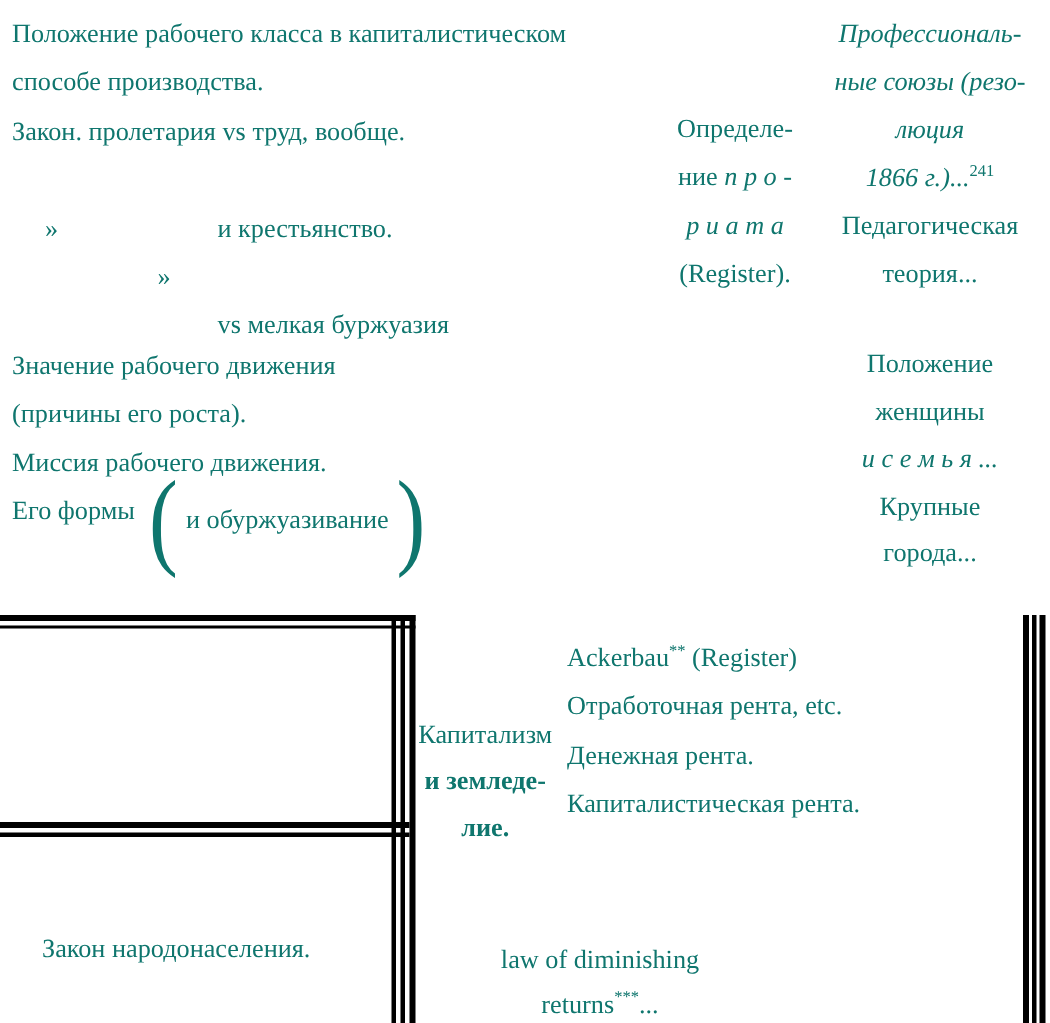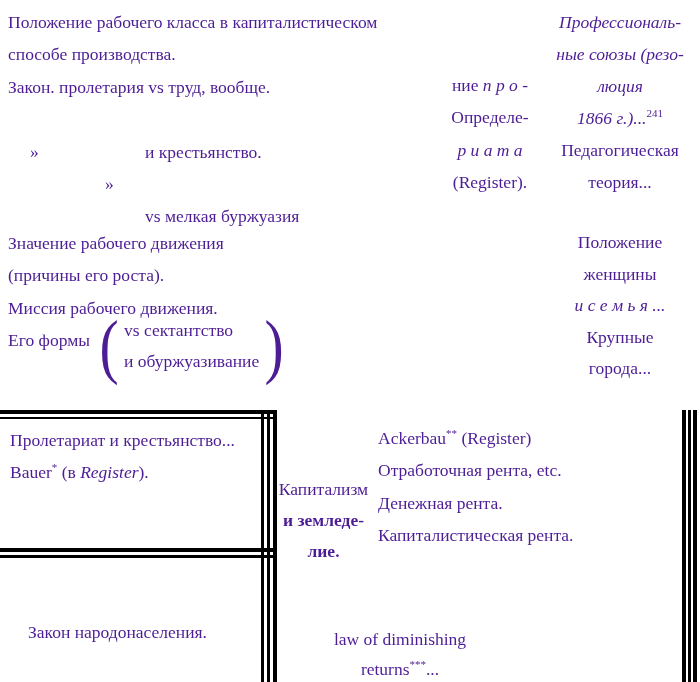--- a/index.html
+++ b/index.html
@@ -1,19 +1,19 @@
 <!DOCTYPE html>
 <html><head>
 <meta charset="utf-8">
 <style>
   * { margin:0; padding:0; box-sizing:border-box; }
   html,body { background:#ffffff; }
   #page {
     position:relative; width:700px; height:682px; background:#ffffff;
-    font-family:"Liberation Serif", serif; font-size:17.5px; color:#4c1d95;
+    font-family:"Liberation Serif", serif; font-size:17.5px; color:#0f766e;
     overflow:hidden;
   }
   .abs { position:absolute; }
   .line { line-height:32.4px; height:32.4px; white-space:pre; }
   .lh32 .line { line-height:32px; height:32px; }
   .lh31 .line { line-height:31px; height:31px; }
   .it  { font-style:italic; }
   .bold{ font-weight:bold; }
   .ctr { text-align:center; }
   sup  { font-size:11px; vertical-align:super; line-height:0; font-style:normal; }
@@ -37,22 +37,22 @@
     <div class="line">Закон. пролетария vs труд, вообще.</div>
     <div class="line" style="position:relative;">
       <span class="abs" style="left:22px;">»</span>
       <span class="abs" style="left:97px;">»</span>
       <span class="abs" style="left:137px;">vs мелкая буржуазия</span>
     </div>
     <div class="line" style="padding-left:137px;">и крестьянство.</div>
   </div>
 
   <div class="abs ctr" style="left:438px; top:69px; width:104px;">
+    <div class="line">Определе-</div>
     <div class="line"><span>ние </span><span class="it">п р о -</span></div>
-    <div class="line">Определе-</div>
     <div class="line it">р и а т а</div>
     <div class="line">(Register).</div>
   </div>
 
   <div class="abs ctr lh32" style="left:543px; top:6px; width:154px;text-align:center;">
     <div class="line it">Профессиональ-</div>
     <div class="line it">ные союзы (резо-</div>
     <div class="line it">люция</div>
     <div class="line"><span class="it">1866 г.)...</span><sup>241</sup></div>
     <div class="line">Педагогическая</div>
@@ -62,21 +62,20 @@
   <div class="abs" style="left:8px; top:227px;">
     <div class="line">Значение рабочего движения</div>
     <div class="line">(причины его роста).</div>
     <div class="line">Миссия рабочего движения.</div>
     <div class="line">Его формы</div>
   </div>
 
   <div class="bracket-group" style="left:97px; top:310px; height:72px;">
     <span class="paren">(</span>
     <div class="bracket-body">
-      <div class="line">vs сектантство</div>
       <div class="line">и обуржуазивание</div>
     </div>
     <span class="paren">)</span>
   </div>
 
   <div class="abs ctr" style="left:543px; top:227px; width:154px;">
     <div class="line" style="line-height:31.6px;height:31.6px;text-align:center;">Положение</div>
     <div class="line" style="line-height:31.6px;height:31.6px;">женщины</div>
     <div class="line it" style="line-height:31.6px;height:31.6px;">и с е м ь я ...</div>
     <div class="line" style="line-height:31.6px;height:31.6px;">Крупные</div>
@@ -89,24 +88,20 @@
   <div class="bar" style="left:0; top:555px; width:273px; height:3px;"></div>
 
   <div class="bar" style="left:261px; top:410px; width:3px; height:272px;"></div>
   <div class="bar" style="left:267px; top:410px; width:3px; height:272px;"></div>
   <div class="bar" style="left:273px; top:410px; width:4px; height:272px;"></div>
 
   <div class="bar" style="left:682px; top:410px; width:4px; height:272px;"></div>
   <div class="bar" style="left:688px; top:410px; width:3px; height:272px;"></div>
   <div class="bar" style="left:693px; top:410px; width:4px; height:272px;"></div>
 
-  <div class="abs lh32" style="left:10px; top:424px;">
-    <div class="line">Пролетариат и крестьянство...</div>
-    <div class="line"><span>Bauer</span><sup>*</sup><span> (в </span><span class="it">Register</span><span>).</span></div>
-  </div>
 
   <div class="abs ctr lh31" style="left:272px; top:451px; width:103px;margin-top:23px;">
     <div class="line">Капитализм</div>
     <div class="line bold">и земледе-</div>
     <div class="line bold">лие.</div>
   </div>
 
   <div class="abs" style="left:378px; top:422px;">
     <div class="line"><span>Ackerbau</span><sup>**</sup><span> (Register)</span></div>
     <div class="line">Отработочная рента, etc.</div>

